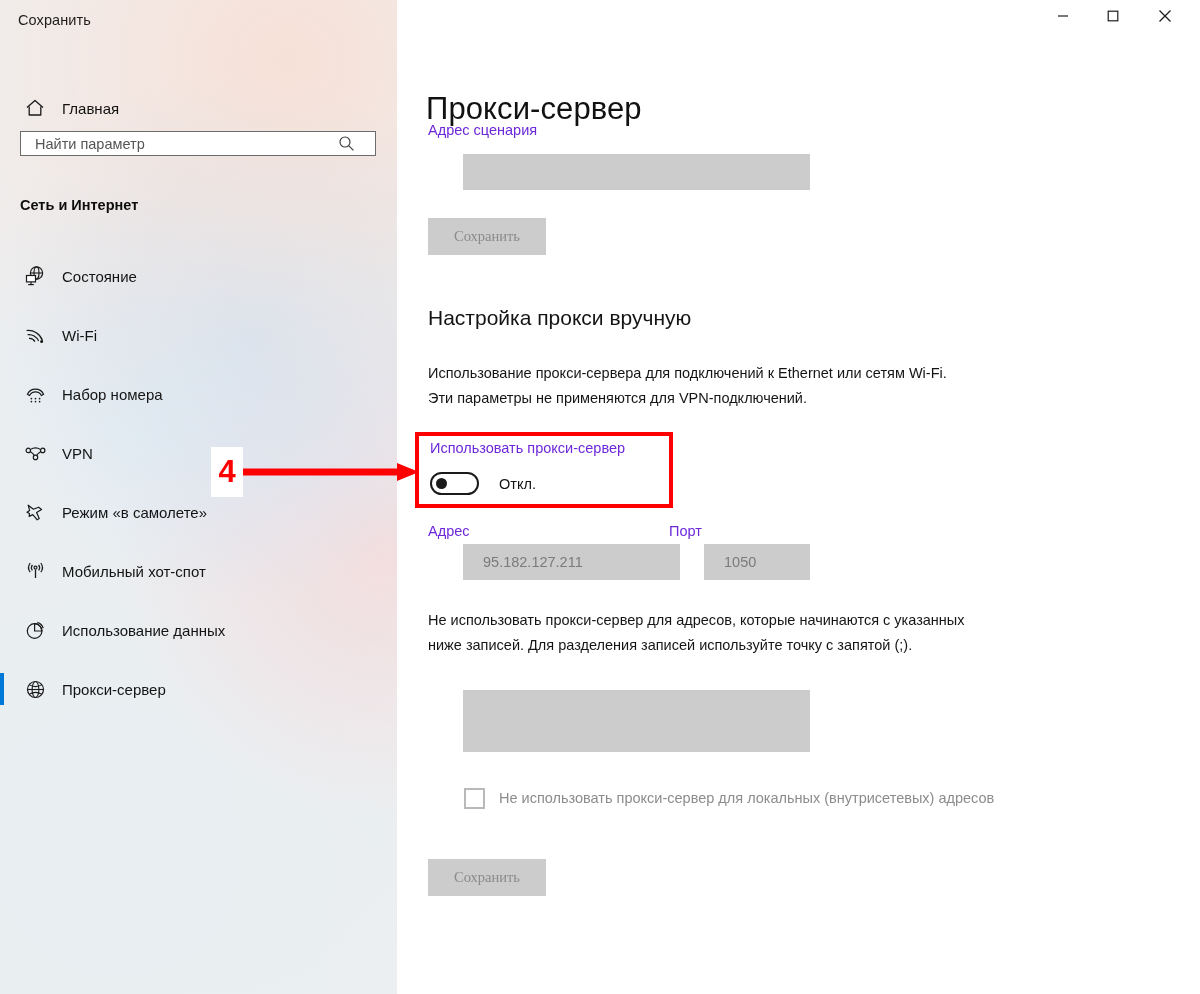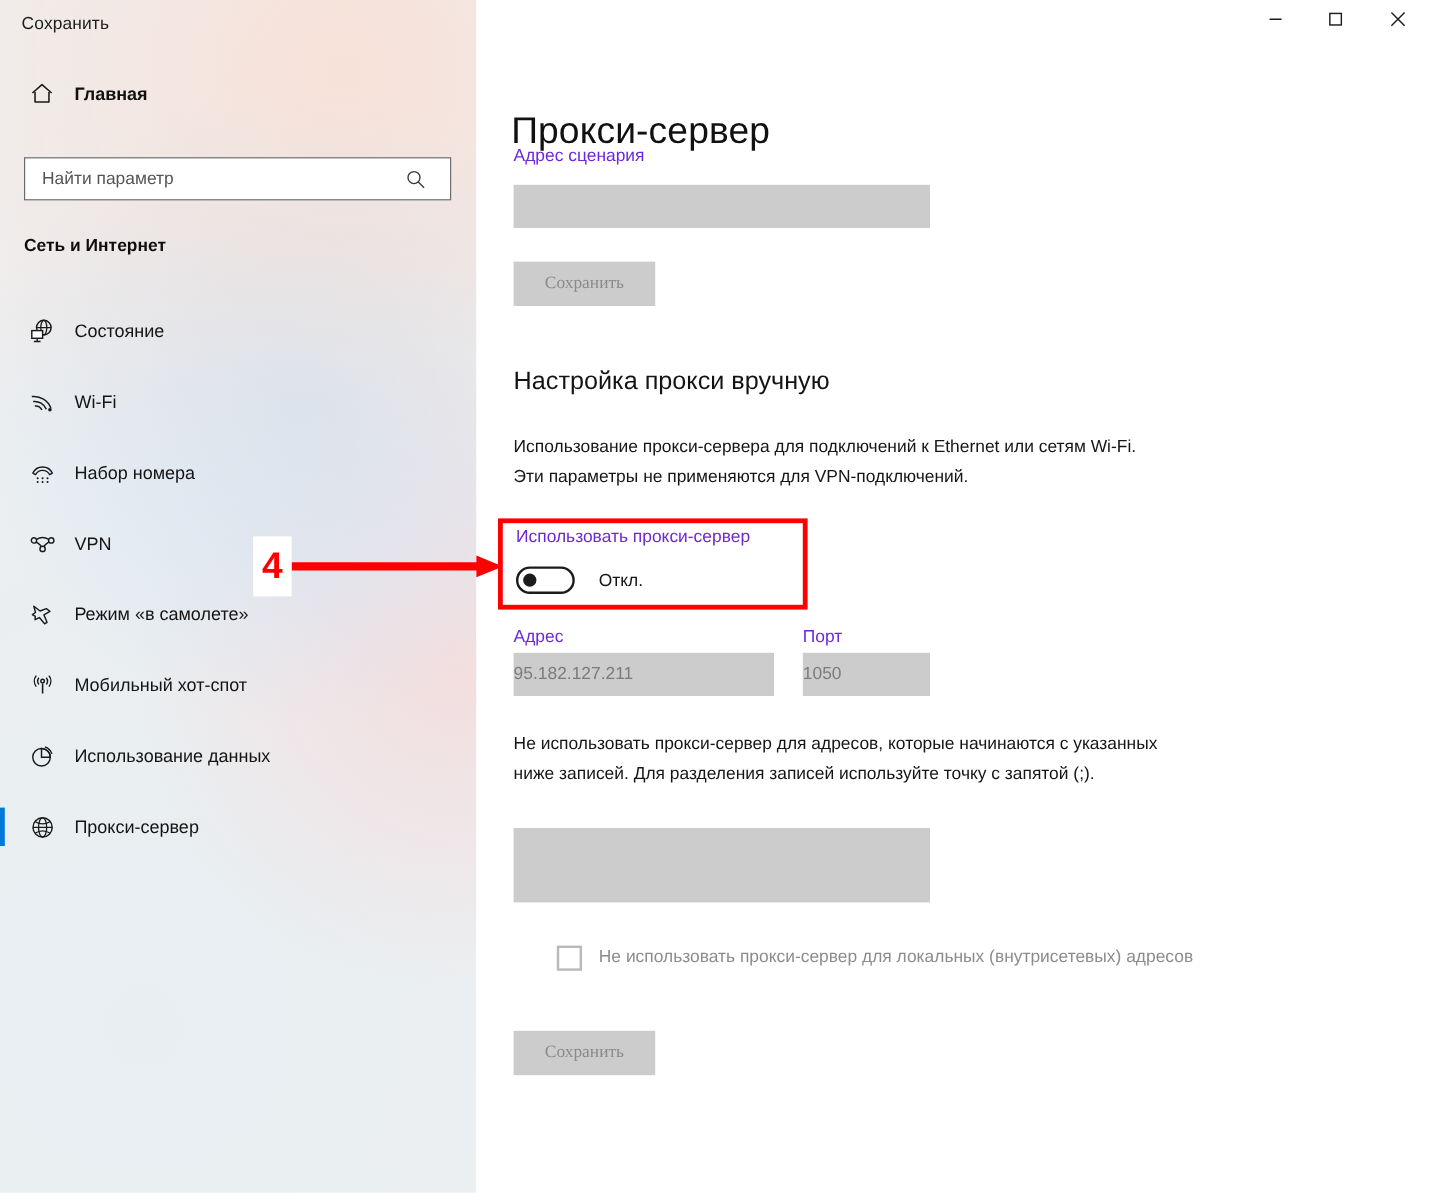--- a/index.html
+++ b/index.html
@@ -60,46 +60,45 @@
     background:
       radial-gradient(circle at 72% 6%, rgba(255,214,196,.55) 0%, rgba(255,214,196,0) 42%),
       radial-gradient(circle at 62% 34%, rgba(196,225,248,.60) 0%, rgba(196,225,248,0) 38%),
       radial-gradient(circle at 96% 56%, rgba(250,205,205,.50) 0%, rgba(250,205,205,0) 40%),
       radial-gradient(circle at 30% 86%, rgba(231,238,242,.9) 0%, rgba(231,238,242,0) 55%),
       linear-gradient(160deg, #eef0f1 0%, #eceef0 45%, #eef0f0 100%);
   }
 
   #home-item {
     position: absolute;
-    left: 0; top: 56px;
+    left: 0; top: 86px;
     width: 365px;
     height: 44px;
     display: flex;
     align-items: center;
-    font-weight: bold;
   }
   #home-item .ico {
     width: 46px;
     margin-left: 12px;
     display: flex;
     align-items: center;
     justify-content: center;
   }
   #home-item .lbl {
     font-size: 15px;
     color: #111;
     margin-left: 4px;
   }
 
   #search-box {
     position: absolute;
     left: 20px;
     top: 131px;
     width: 356px;
-    height: 36px;
+    height: 25px;
     background: #ffffff;
     border: 1px solid #6b6b6b;
     box-sizing: border-box;
     display: flex;
     align-items: center;
   }
   #search-input {
     border: 0;
     outline: 0;
     background: transparent;
@@ -201,21 +200,22 @@
   }
 
   .tbox {
     position: absolute;
     background: #cccccc;
     border: 0;
     box-sizing: border-box;
     font-family: "Liberation Sans", sans-serif;
     font-size: 14.5px;
     color: #7b7b7b;
-    padding-left: 0;
+    padding-left: 20px;
+    margin-left: 35px;
   }
   .tbox::placeholder { color: #7b7b7b; opacity: 1; }
 
   .btn-disabled {
     position: absolute;
     background: #cccccc;
     border: 0;
     font-family: Liberation Serif, serif;
     font-size: 14.5px;
     color: #8a8a8a;

